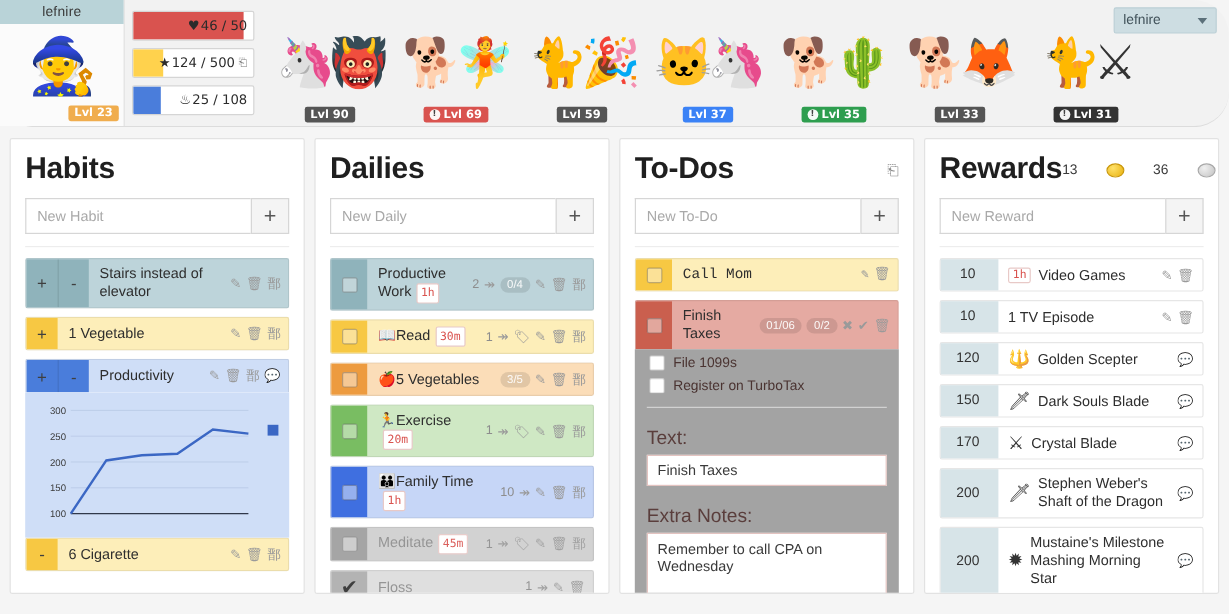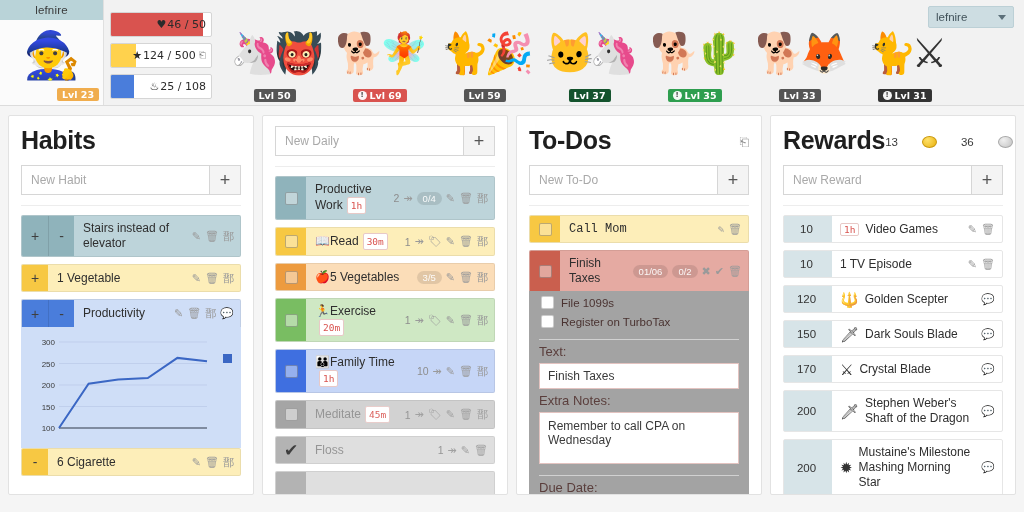--- a/index.html
+++ b/index.html
@@ -12,21 +12,22 @@
     color: #333;
   }
 
   
   #topbar {
     position: relative;
     height: 106px;
     background: #f2f2f2;
     border-bottom: 1px solid #dcdcdc;
     display: flex;
-    align-items: flex-end;
+    align-items: center;
+    border-radius: 29px;
   }
 
   
   .avatar-block {
     width: 104px; height: 105px;
     background: #fbfbfb;
     border-right: 1px solid #e0e0e0;
     position: relative;
   }
   .avatar-name {
@@ -178,21 +179,21 @@
   .chart-legend {
     position: absolute; right: -2px; top: 18px;
     display: flex; align-items: center; gap: 3px; font-size: 9px; color: #333;
   }
   .legend-swatch { width: 9px; height: 9px; background: #3b67c4; display: inline-block; }
 
   
   .todo-form { padding: 2px 10px 10px 10px; }
   .sub-item { display: flex; align-items: center; gap: 7px; padding: 3px 0 3px 2px; font-size: 11.5px; color: #4a3331; }
   .sub-item .checkbox { background: #fff; border-color: rgba(0,0,0,.2); }
-  .form-label { font-size: 13px; color: #5a3e3c; margin: 4px 0 4px 0; }
+  .form-label { font-size: 16px; color: #5a3e3c; margin: 17px 0 4px 0; }
   .form-label.italic { }
   .form-input {
     width: 100%; height: 26px; background: #fff; border: 1px solid #e3c3c0;
     padding: 0 8px; font-size: 12px; color: #3a3a3a; outline: none;
     font-family: "Liberation Sans", sans-serif;
   }
   .form-textarea {
     width: 100%; height: 52px; background: #fff; border: 1px solid #e3c3c0;
     padding: 6px 8px; font-size: 12px; color: #3a3a3a; outline: none; resize: none;
     font-family: "Liberation Sans", sans-serif;
@@ -250,40 +251,40 @@
         <span>25 / 108</span>
       </div>
     </div>
   </div>
 
   <div class="party" id="party">
   <div class="party-member">
     <div class="party-sprite">🦄👹</div>
     <div class="party-lvl" style="background:#555555">
 
-      <span>Lvl 50</span>
+      <span>Lvl 90</span>
     </div>
   </div>
   <div class="party-member">
     <div class="party-sprite">🐕🧚</div>
     <div class="party-lvl" style="background:#d9534f">
       <span class="dot">!</span>
       <span>Lvl 69</span>
     </div>
   </div>
   <div class="party-member">
     <div class="party-sprite">🐈🎉</div>
     <div class="party-lvl" style="background:#555555">
 
       <span>Lvl 59</span>
     </div>
   </div>
   <div class="party-member">
     <div class="party-sprite">🐱🦄</div>
-    <div class="party-lvl" style="background:#14532d">
+    <div class="party-lvl" style="background:#3b82f6">
 
       <span>Lvl 37</span>
     </div>
   </div>
   <div class="party-member">
     <div class="party-sprite">🐕🌵</div>
     <div class="party-lvl" style="background:#2e9e4f">
       <span class="dot">!</span>
       <span>Lvl 35</span>
     </div>
@@ -394,20 +395,21 @@
               <span>✎</span>
               <span>🗑</span>
               <span>鄑</span>
             </span>
       </div>
         </div>
       </div>
   </div>
 
   <div class="col">
+    <div class="col-title">Dailies</div>
     <div class="new-row">
       <input class="new-input" placeholder="New Daily" style="">
       <div class="new-plus">+</div>
     </div>
     <div id="dailies-list">
   <div class="task" style="background:#bdd4da;">
     <div class="check-col" style="background:#8fb3bb">
       <span class="checkbox"></span>
     </div>
     <div class="task-body">

